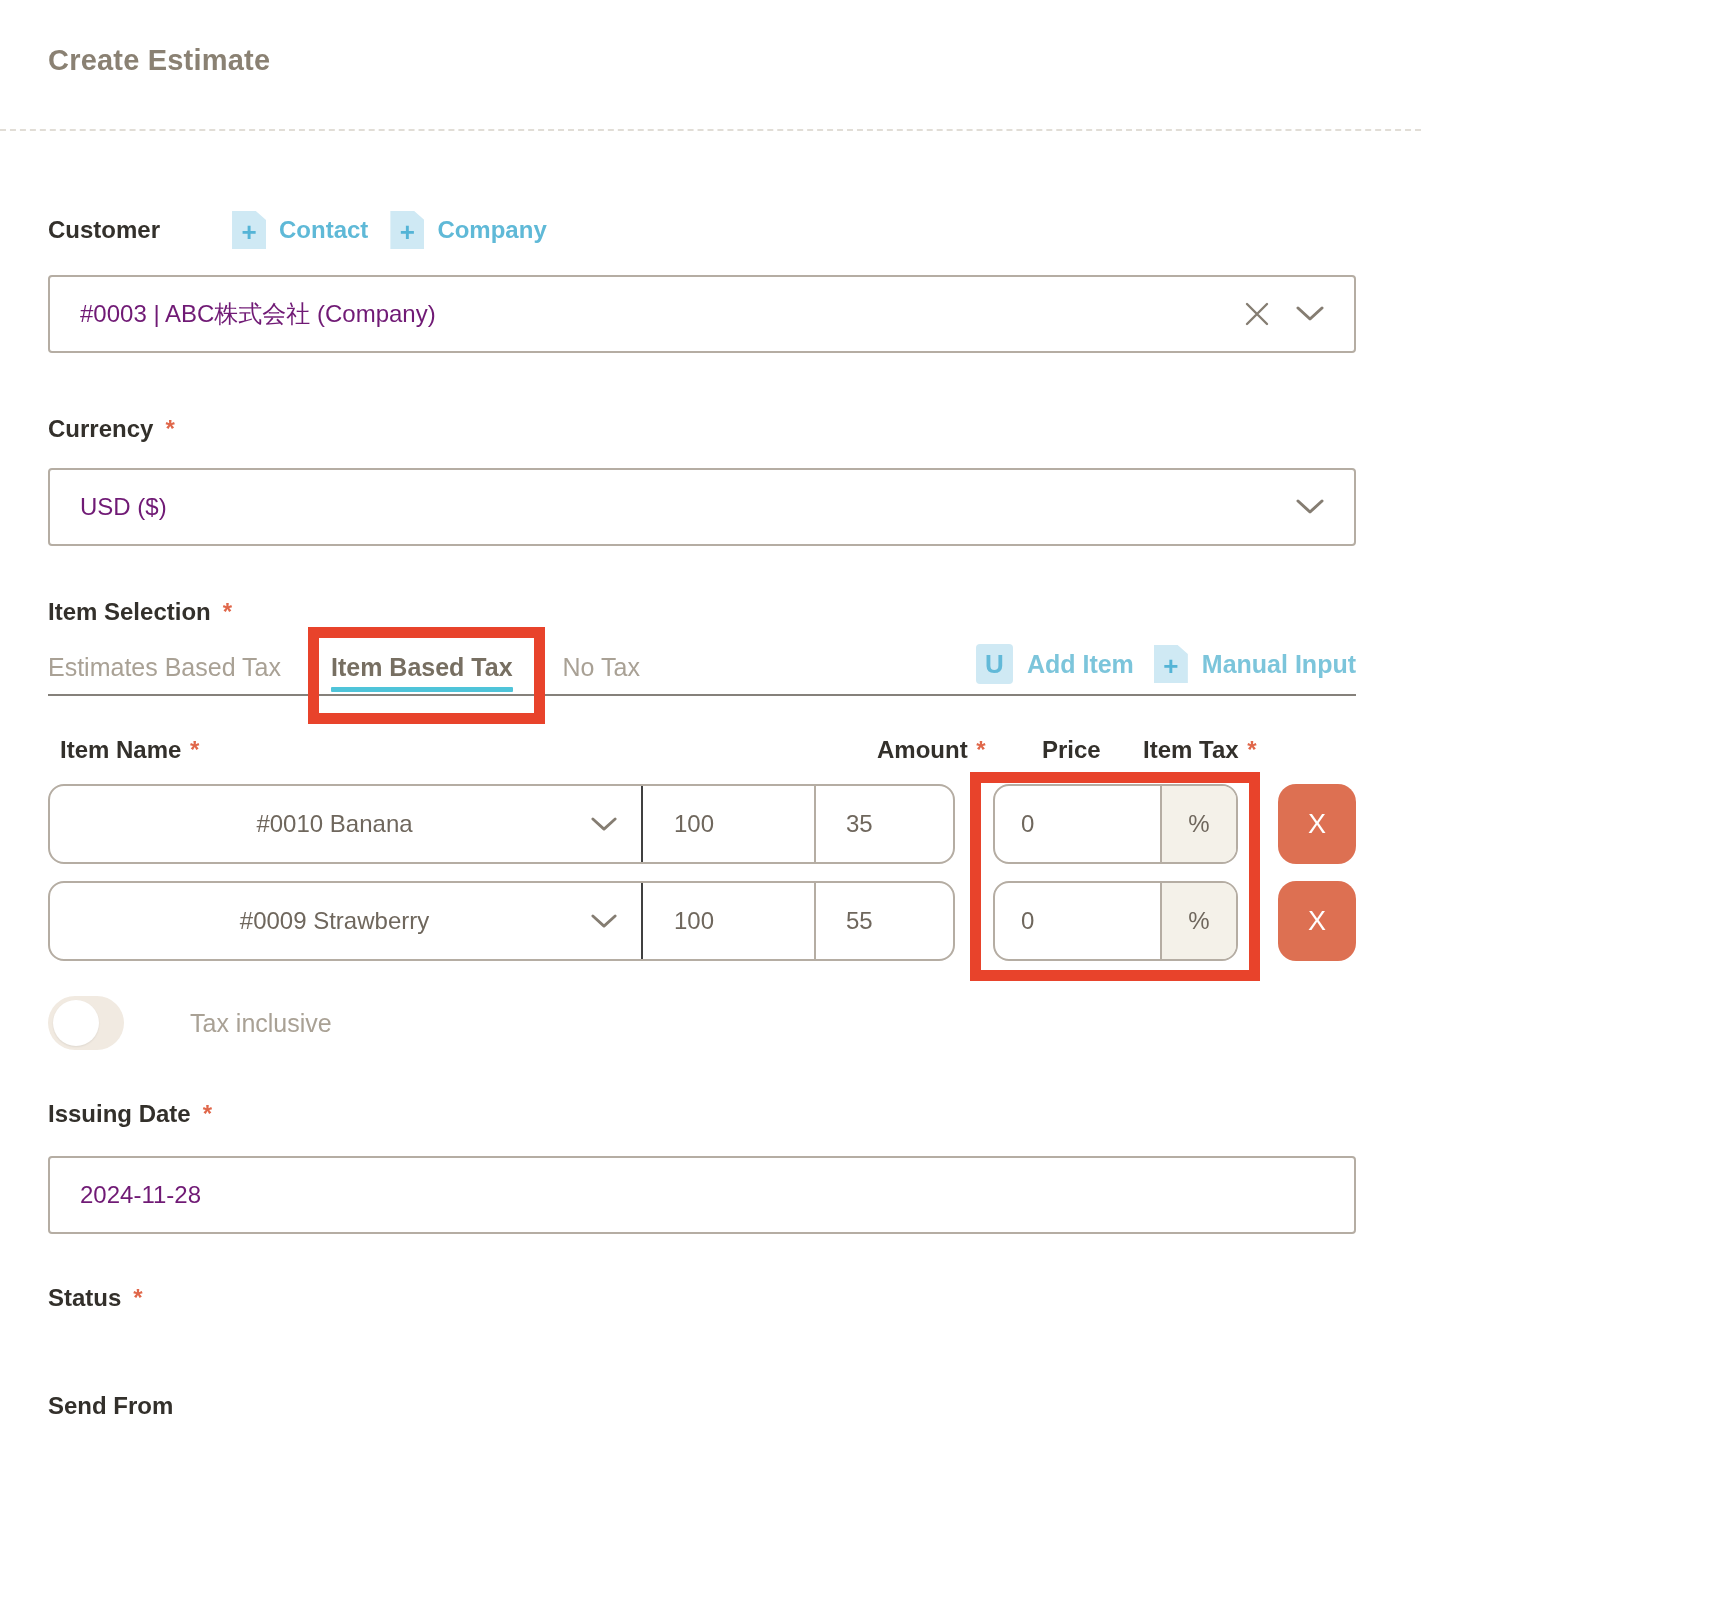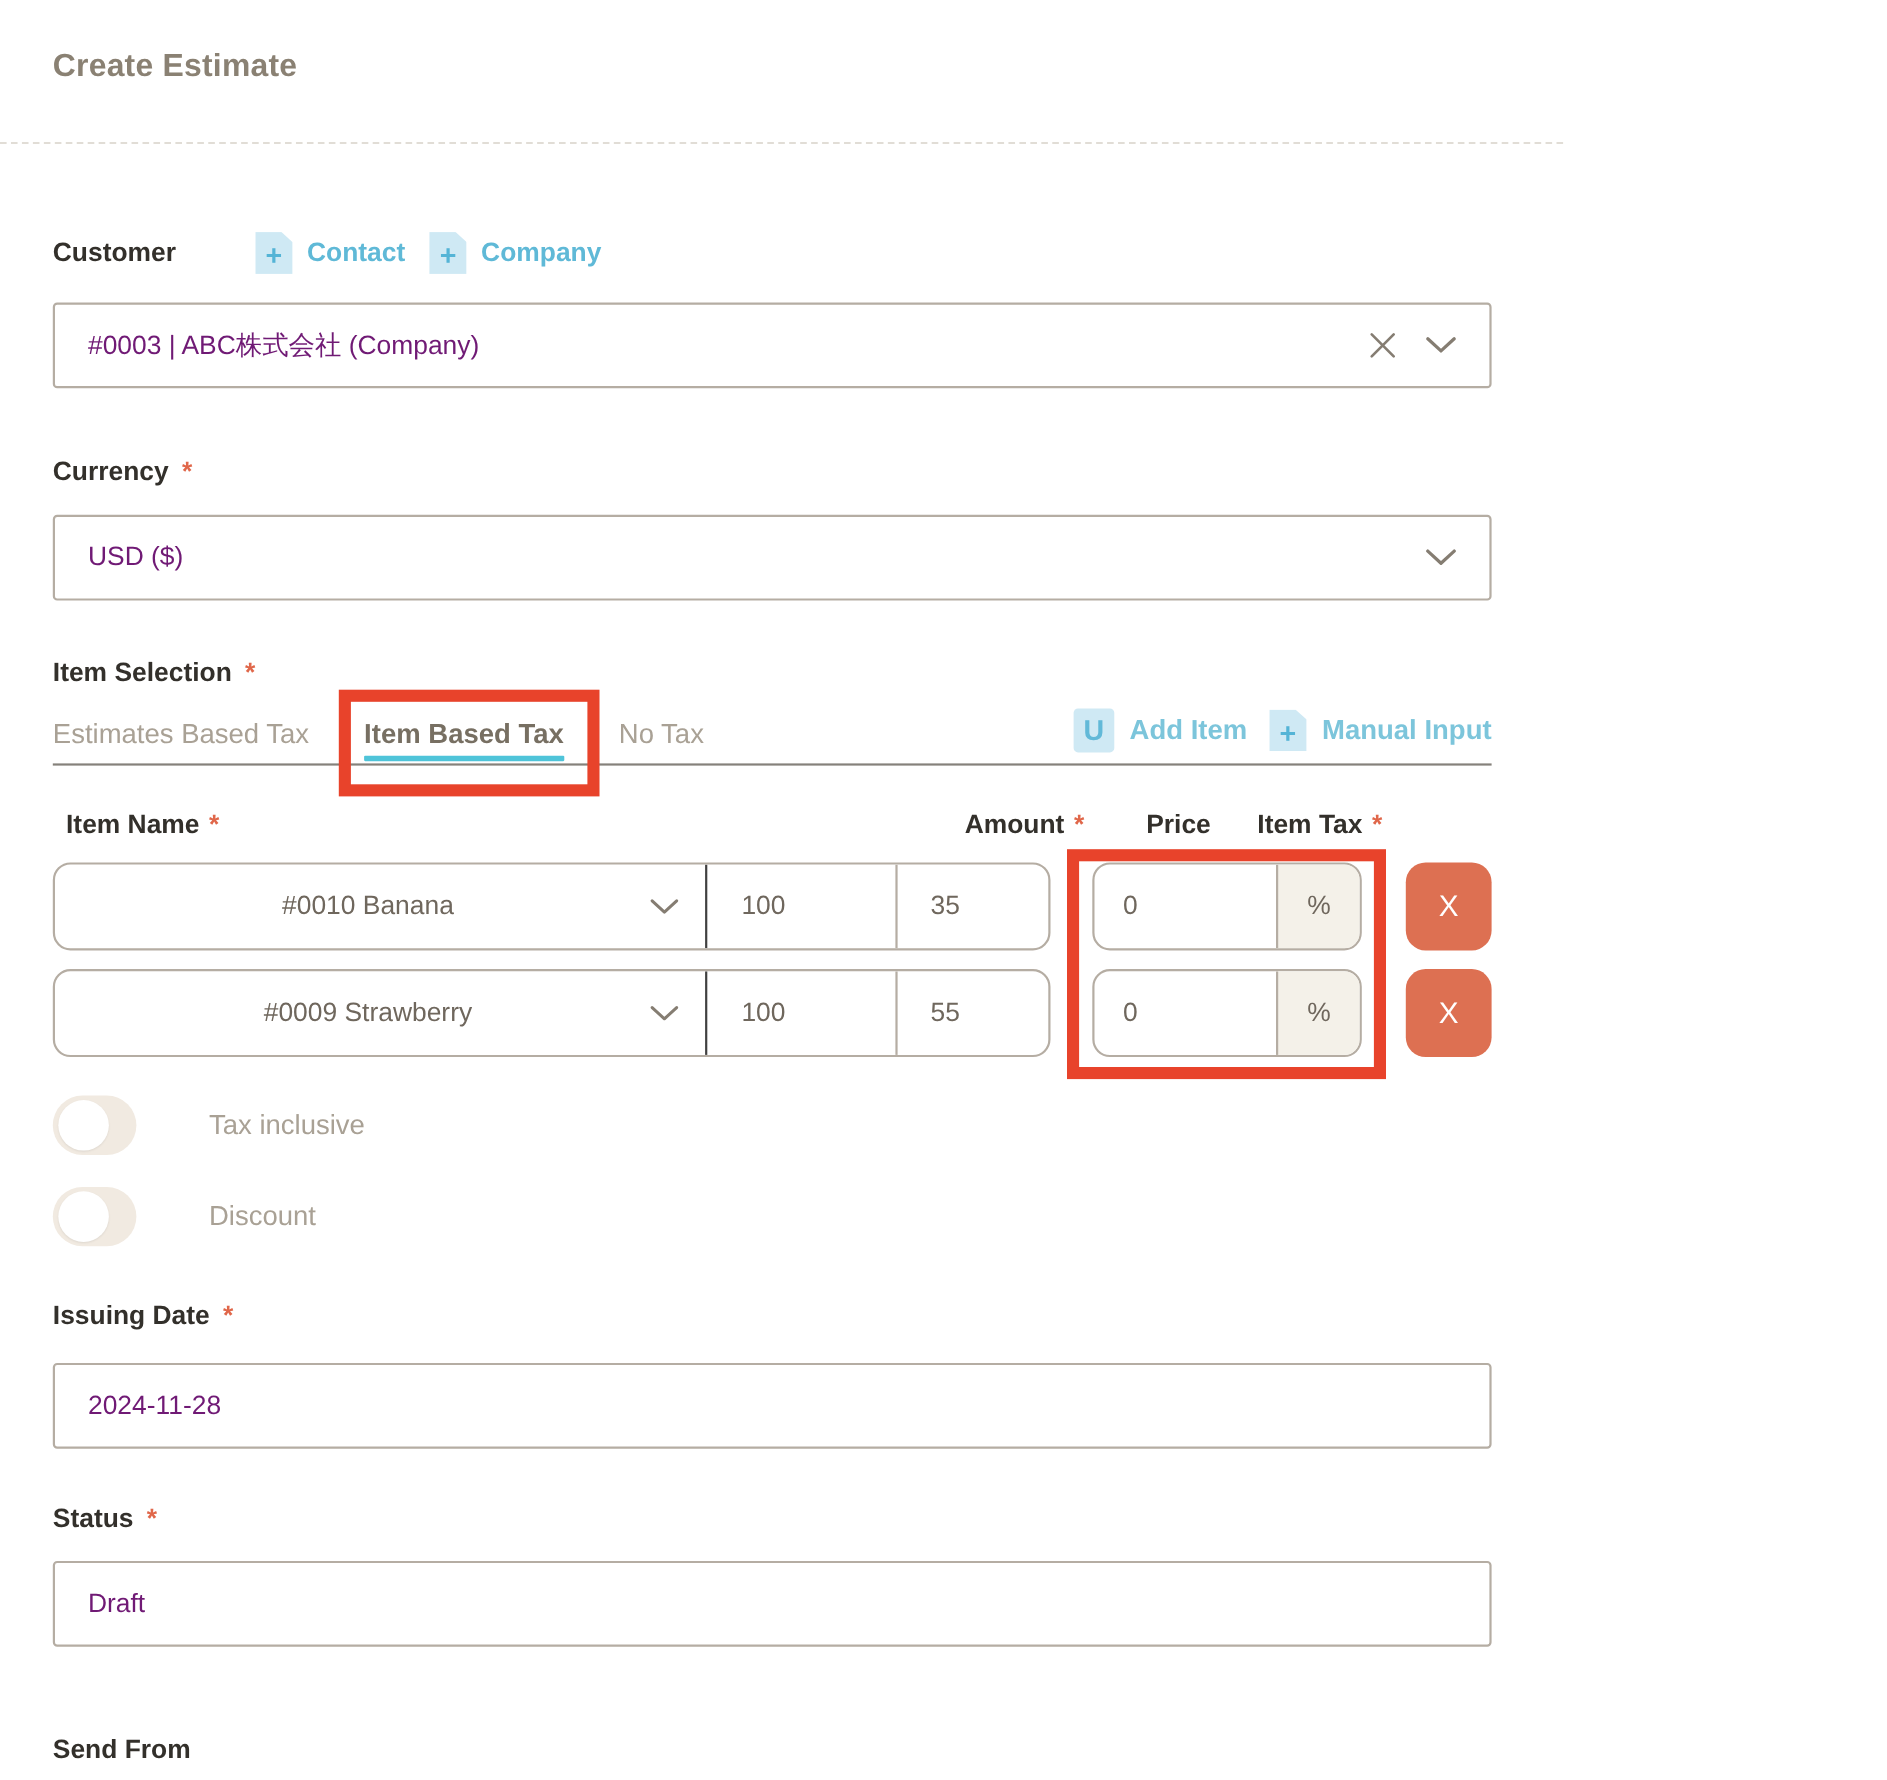--- a/index.html
+++ b/index.html
@@ -302,41 +302,32 @@
 
       <div class="annotation-tax"></div>
     </div>
 
     <div class="toggle-row">
       <span class="toggle">
           <span class="knob"></span>
         </span>
       <span class="toggle-label">Tax inclusive</span>
     </div>
-    <div class="toggle-row">
-      <span class="toggle">
-          <span class="knob"></span>
-        </span>
-      <span class="toggle-label">Discount</span>
-    </div>
 
     <div class="field-label-row issuing-label">
       <span class="field-label">Issuing Date</span>
       <span class="req">*</span>
     </div>
     <div class="input-box issuing-input">
       <span class="value">2024-11-28</span>
     </div>
 
     <div class="field-label-row status-label">
       <span class="field-label">Status</span>
       <span class="req">*</span>
     </div>
-    <div class="input-box status-input">
-      <span class="value">Draft</span>
-    </div>
 
     <div class="field-label-row sendfrom-label">
       <span class="field-label">Send From</span>
     </div>
 
   </div>
 </div>
 
 </body></html>

